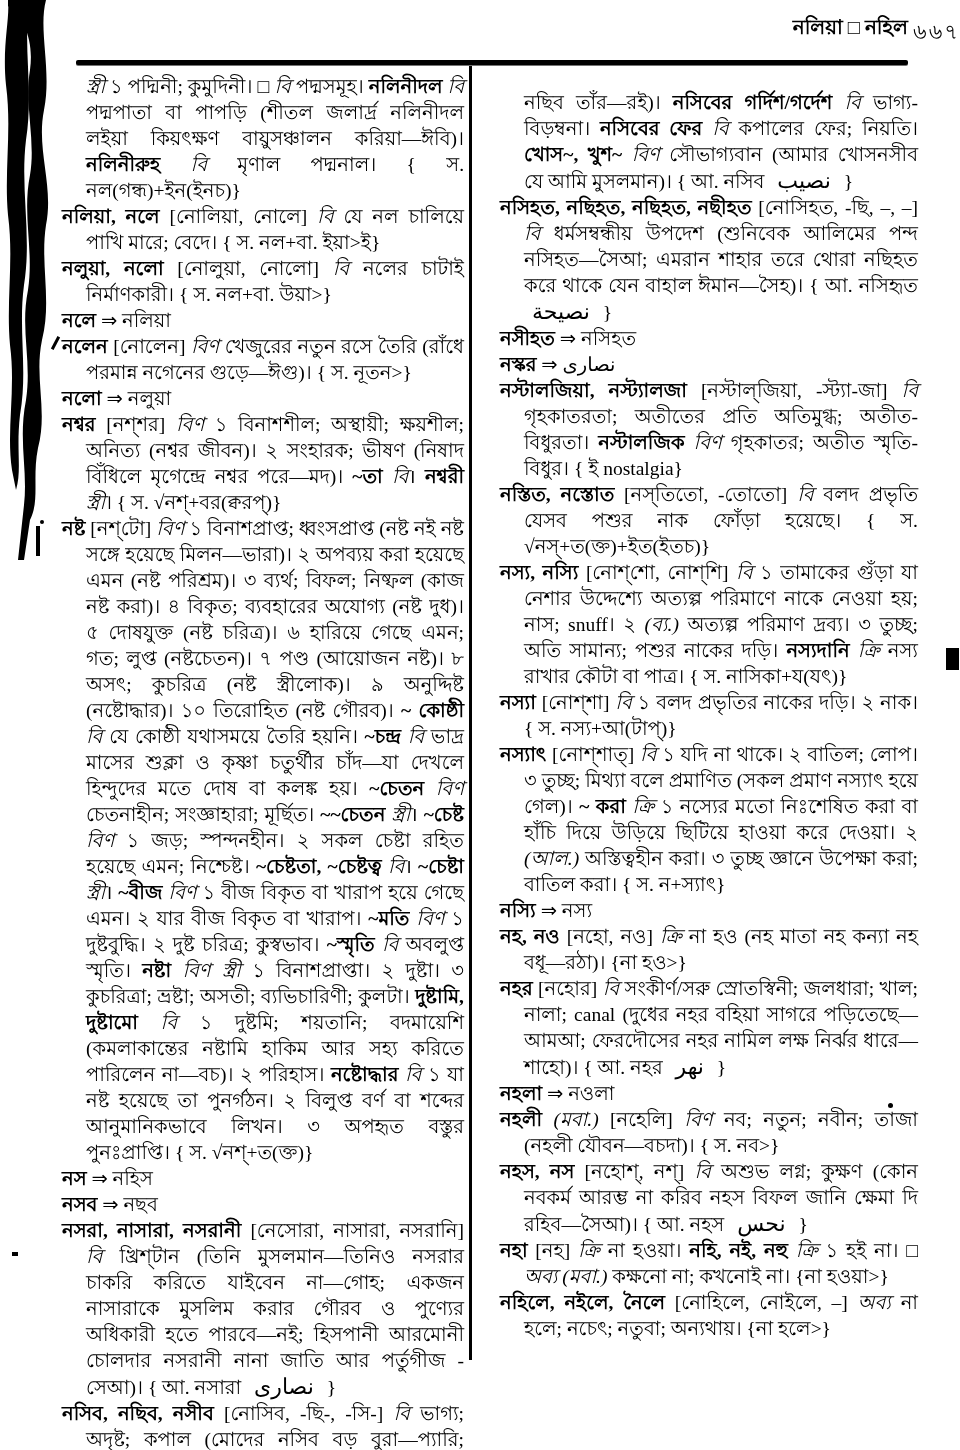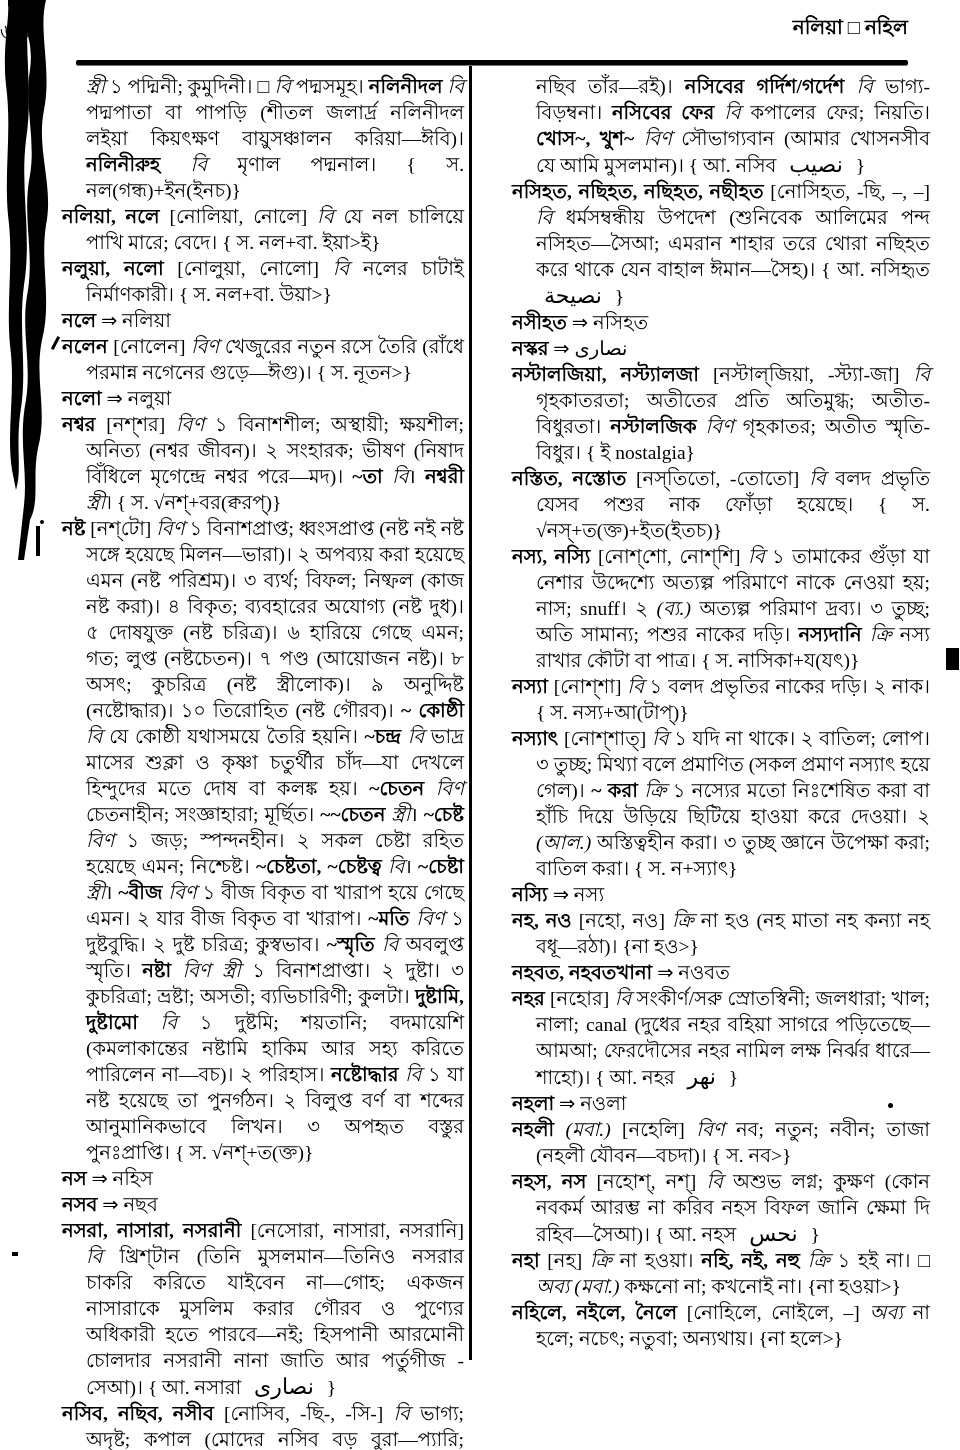--- a/index.html
+++ b/index.html
@@ -6,21 +6,21 @@
   .page{
     position:relative;
     width:960px;height:1450px;
     background:#ffffff;
     color:#000;
     font-family:"Liberation Serif", serif;
     overflow:hidden;
   }
   .header-pageno{
     position:absolute;top:16px;left:0;width:960px;
-    text-align:left;font-size:21px;letter-spacing:2px;
+    text-align:right;font-size:21px;letter-spacing:2px;
   }
   .header-guide{
     position:absolute;top:12px;right:52px;
     font-size:20px;font-weight:bold;
   }
   .header-rule{
     position:absolute;top:60px;left:76px;width:832px;height:5px;
     background:#000;
     border-radius:2px;
     box-shadow:0 1px 0 rgba(0,0,0,.55);
@@ -28,21 +28,21 @@
   .column-divider{
     position:absolute;top:66px;left:469px;width:3px;height:1294px;
     background:#000;
   }
   .col{
     position:absolute;top:74px;
     font-size:19.5px;line-height:26px;
     text-align:justify;
   }
   .col-left{left:62px;width:402px;}
-  .col-right{left:512px;width:418px;}
+  .col-right{left:500px;width:418px;margin-top:16px;}
   .entry{margin:0;padding-left:24px;text-indent:-24px;}
   .entry.cont{text-indent:0;}
   .r-b{font-weight:bold;font-family:Liberation Serif, serif;}
   .r-i{font-style:italic;}
   .r-ar{
     direction:rtl;unicode-bidi:isolate;
     font-size:22px;padding:0 8px;
   }
   .speck{position:absolute;background:#000;}
 </style>
@@ -93,21 +93,20 @@
       <p class="entry"><span class="r-b">নসিহত, নছিহত, নছিহত, নছীহত </span><span class="r-n">[নোসিহত, -ছি, –, –] </span><span class="r-i">বি </span><span class="r-n">ধর্মসম্বন্ধীয় উপদেশ (শুনিবেক আলিমের পন্দ নসিহত—সৈআ; এমরান শাহার তরে থোরা নছিহত করে থাকে যেন বাহাল ঈমান—সৈহ)। { আ. নসিহৃত </span><span class="r-ar">نصيحة</span><span class="r-n"> }</span></p>
       <p class="entry"><span class="r-b">নসীহত </span><span class="r-n">⇒ নসিহত</span></p>
       <p class="entry"><span class="r-b">নস্কর </span><span class="r-n">⇒ نصارى</span></p>
       <p class="entry"><span class="r-b">নস্টালজিয়া, নস্ট্যালজা </span><span class="r-n">[নস্টাল্‌জিয়া, -স্ট্যা-জা] </span><span class="r-i">বি </span><span class="r-n">গৃহকাতরতা; অতীতের প্রতি অতিমুগ্ধ; অতীত-বিধুরতা। </span><span class="r-b">নস্টালজিক </span><span class="r-i">বিণ </span><span class="r-n">গৃহকাতর; অতীত স্মৃতি-বিধুর। { ই nostalgia}</span></p>
       <p class="entry"><span class="r-b">নস্তিত, নস্তোত </span><span class="r-n">[নস্‌তিতো, -তোতো] </span><span class="r-i">বি </span><span class="r-n">বলদ প্রভৃতি যেসব পশুর নাক ফোঁড়া হয়েছে। { স. √নস্+ত(ক্ত)+ইত(ইতচ)}</span></p>
       <p class="entry"><span class="r-b">নস্য, নস্যি </span><span class="r-n">[নোশ্‌শো, নোশ্‌শি] </span><span class="r-i">বি </span><span class="r-n">১ তামাকের গুঁড়া যা নেশার উদ্দেশ্যে অত্যল্প পরিমাণে নাকে নেওয়া হয়; নাস; snuff। ২ </span><span class="r-i">(ব্য.) </span><span class="r-n">অত্যল্প পরিমাণ দ্রব্য। ৩ তুচ্ছ; অতি সামান্য; পশুর নাকের দড়ি। </span><span class="r-b">নস্যদানি </span><span class="r-i">ক্রি </span><span class="r-n">নস্য রাখার কৌটা বা পাত্র। { স. নাসিকা+য(যৎ)}</span></p>
       <p class="entry"><span class="r-b">নস্যা </span><span class="r-n">[নোশ্‌শা] </span><span class="r-i">বি </span><span class="r-n">১ বলদ প্রভৃতির নাকের দড়ি। ২ নাক। { স. নস্য+আ(টাপ্)}</span></p>
       <p class="entry"><span class="r-b">নস্যাৎ </span><span class="r-n">[নোশ্‌শাত্] </span><span class="r-i">বি </span><span class="r-n">১ যদি না থাকে। ২ বাতিল; লোপ। ৩ তুচ্ছ; মিথ্যা বলে প্রমাণিত (সকল প্রমাণ নস্যাৎ হয়ে গেল)। </span><span class="r-b">~ করা </span><span class="r-i">ক্রি </span><span class="r-n">১ নস্যের মতো নিঃশেষিত করা বা হাঁচি দিয়ে উড়িয়ে ছিটিয়ে হাওয়া করে দেওয়া। ২ </span><span class="r-i">(আল.) </span><span class="r-n">অস্তিত্বহীন করা। ৩ তুচ্ছ জ্ঞানে উপেক্ষা করা; বাতিল করা। { স. ন+স্যাৎ}</span></p>
       <p class="entry"><span class="r-b">নস্যি </span><span class="r-n">⇒ নস্য</span></p>
       <p class="entry"><span class="r-b">নহ, নও </span><span class="r-n">[নহো, নও] </span><span class="r-i">ক্রি </span><span class="r-n">না হও (নহ মাতা নহ কন্যা নহ বধূ—রঠা)। {না হও&gt;}</span></p>
-      <p class="entry"><span class="r-b">নহবত, নহবতখানা </span><span class="r-n">⇒ নওবত</span></p>
       <p class="entry"><span class="r-b">নহর </span><span class="r-n">[নহোর] </span><span class="r-i">বি </span><span class="r-n">সংকীর্ণ/সরু স্রোতস্বিনী; জলধারা; খাল; নালা; canal (দুধের নহর বহিয়া সাগরে পড়িতেছে—আমআ; ফেরদৌসের নহর নামিল লক্ষ নির্ঝর ধারে—শাহো)। { আ. নহর </span><span class="r-ar">نهر</span><span class="r-n"> }</span></p>
       <p class="entry"><span class="r-b">নহলা </span><span class="r-n">⇒ নওলা</span></p>
       <p class="entry"><span class="r-b">নহলী </span><span class="r-i">(মবা.) </span><span class="r-n">[নহেলি] </span><span class="r-i">বিণ </span><span class="r-n">নব; নতুন; নবীন; তাজা (নহলী যৌবন—বচদা)। { স. নব&gt;}</span></p>
       <p class="entry"><span class="r-b">নহস, নস </span><span class="r-n">[নহোশ্, নশ্] </span><span class="r-i">বি </span><span class="r-n">অশুভ লগ্ন; কুক্ষণ (কোন নবকর্ম আরম্ভ না করিব নহস বিফল জানি ক্ষেমা দি রহিব—সৈআ)। { আ. নহস </span><span class="r-ar">نحس</span><span class="r-n"> }</span></p>
       <p class="entry"><span class="r-b">নহা </span><span class="r-n">[নহ] </span><span class="r-i">ক্রি </span><span class="r-n">না হওয়া। </span><span class="r-b">নহি, নই, নহু </span><span class="r-i">ক্রি </span><span class="r-n">১ হই না। □ </span><span class="r-i">অব্য (মবা.) </span><span class="r-n">কক্ষনো না; কখনোই না। {না হওয়া&gt;}</span></p>
       <p class="entry"><span class="r-b">নহিলে, নইলে, নৈলে </span><span class="r-n">[নোহিলে, নোইলে, –] </span><span class="r-i">অব্য </span><span class="r-n">না হলে; নচেৎ; নতুবা; অন্যথায়। {না হলে&gt;}</span></p>
     </div>
 
 </div>
 

